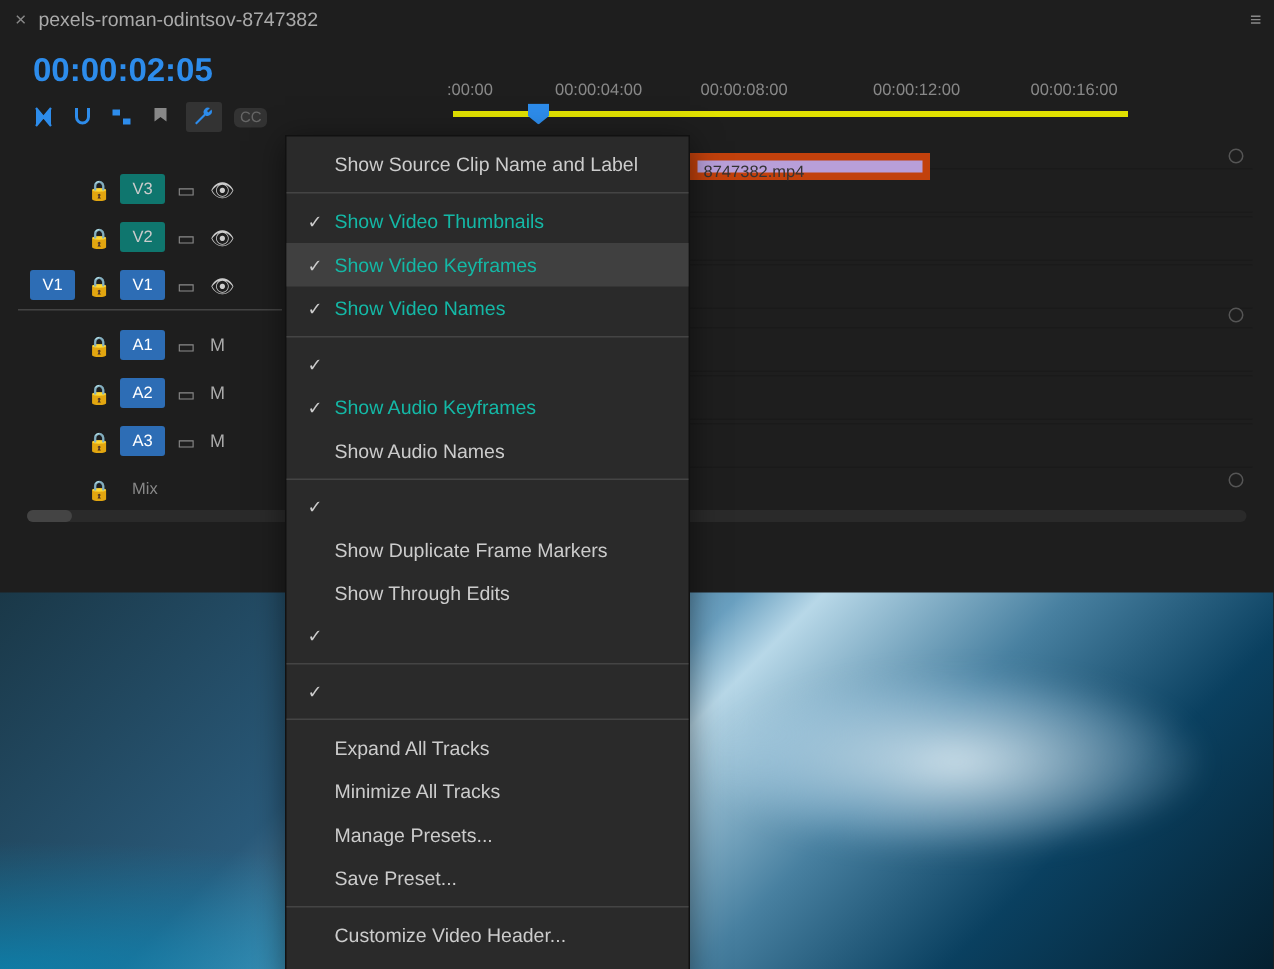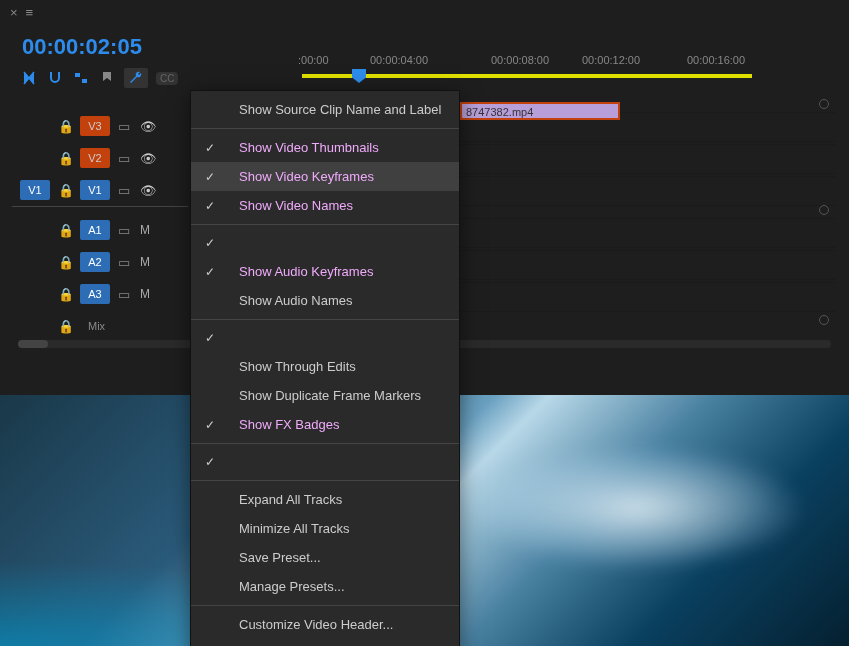--- a/index.html
+++ b/index.html
@@ -21,52 +21,53 @@
     .ruler-area { position: absolute; left: 292px; right: 12px; top: 54px; height: 26px; }
     .ruler { display: flex; position: absolute; top: 0; width: 100%; }
     .ruler-tick { position: absolute; color: #888; font-size: 11px; }
     .yellow-line { position: absolute; top: 20px; left: 10px; width: 450px; height: 4px; background: #e0e000; }
     .playhead { position: absolute; top: 15px; left: 60px; width: 14px; height: 14px; background: #2d8ceb; clip-path: polygon(0 0, 100% 0, 100% 60%, 50% 100%, 0 60%); }
     
     .tracks-area { position: relative; padding: 0 12px; }
     .track-headers { width: 176px; }
     .track-row { display: flex; align-items: center; height: 32px; gap: 8px; padding-left: 8px; }
     .lock-icon { width: 14px; color: #888; }
-    .track-label { background: #c2410c; color: #ccc; padding: 4px 8px; min-width: 30px; text-align: center; font-size: 11px; border-radius: 2px; }
+    .track-label { background: #0f766e; color: #ccc; padding: 4px 8px; min-width: 30px; text-align: center; font-size: 11px; border-radius: 2px; }
     .track-label.active { background: #2d6db5; color: #fff; }
     .track-src-label { background: #2d6db5; color: #fff; padding: 4px 8px; min-width: 30px; text-align: center; font-size: 11px; border-radius: 2px; }
     .film-icon { width: 14px; color: #888; }
     .eye-icon { width: 14px; color: #ccc; }
     .m-icon { color: #aaa; font-size: 12px; }
     
-    .clip { position: absolute; left: 460px; top: 102px; height: 18px; background: #b89fd9; border: 2px solid #c2410c; padding: 2px 4px; font-size: 11px; color: #333; width: 160px; }
+    .clip { position: absolute; left: 460px; top: 102px; height: 18px; background: #b89fd9; border: 5px solid #c2410c; padding: 2px 4px; font-size: 11px; color: #333; width: 160px; }
     
     .scroll-bar { height: 8px; background: #2a2a2a; border-radius: 4px; margin: 8px 0; position: relative; }
     .scroll-thumb { position: absolute; left: 0; width: 30px; height: 8px; background: #444; border-radius: 4px; }
     .scroll-circle { position: absolute; right: 0; width: 10px; height: 10px; border: 1px solid #555; border-radius: 50%; top: -1px; }
     
     .menu { position: absolute; left: 190px; top: 90px; width: 270px; background: #2a2a2a; border: 1px solid #111; box-shadow: 0 4px 20px rgba(0,0,0,0.5); z-index: 100; padding: 4px 0; }
     .menu-item { display: flex; align-items: center; padding: 7px 14px; cursor: pointer; color: #ccc; }
     .menu-item.highlighted { background: #404040; }
     .menu-check { width: 18px; color: #ccc; font-size: 12px; }
-    .menu-label { flex: 1; margin-left: 16px; }
-    .menu-label.active { color: #f0abfc; }
+    .menu-label { flex: 1; }
+    .menu-label.active { color: #14b8a6; }
     .menu-sep { height: 1px; background: #444; margin: 4px 0; }
     
     .preview { position: absolute; left: 0; right: 0; top: 395px; bottom: 0; z-index: 1; background: linear-gradient(135deg, #1a3848 0%, #2a5a7a 30%, #6aa0c0 45%, #b8d8e8 50%, #4880a0 65%, #0a4060 80%, #052030 100%); }
     .preview::before { content: ''; position: absolute; left: 55%; top: 20%; width: 40%; height: 50%; background: radial-gradient(ellipse, rgba(240,250,255,0.8) 0%, rgba(200,230,250,0.3) 50%, transparent 70%); filter: blur(8px); }
     .preview::after { content: ''; position: absolute; left: 0; bottom: 0; width: 60%; height: 40%; background: radial-gradient(ellipse at bottom left, rgba(0,150,200,0.6) 0%, transparent 60%); }
     
     .timeline-track { position: absolute; left: 190px; right: 14px; height: 30px; border-top: 1px solid #1a1a1a; border-bottom: 1px solid #1a1a1a; }
   </style>
 </head>
 <body>
 
 <div class="titlebar">
   <span class="close-x">×</span>
+  <span class="title">pexels-roman-odintsov-8747382</span>
   <span class="hamburger">≡</span>
 </div>
 
 <div class="timecode-row">
   <div class="timecode">00:00:02:05</div>
 </div>
 
 <div class="tools-row">
   <span class="tool-icon">
       <svg width="16" height="16" viewBox="0 0 16 16">
@@ -94,21 +95,21 @@
         <path fill="#2d8ceb" d="M13 3 a3 3 0 0 1 -4 4 l-6 6 l-1 -1 l6 -6 a3 3 0 0 1 4 -4 l-2 2 l1 1 z"></path>
       </svg>
     </span>
   <span class="cc-icon">CC</span>
 </div>
 
 <div class="ruler-area">
   <div class="ruler">
     <span class="ruler-tick" style="left:6px">:00:00</span>
     <span class="ruler-tick" style="left:78px">00:00:04:00</span>
-    <span class="ruler-tick" style="left:199px">00:00:08:00</span>
+    <span class="ruler-tick" style="left:175px">00:00:08:00</span>
     <span class="ruler-tick" style="left:290px">00:00:12:00</span>
     <span class="ruler-tick" style="left:395px">00:00:16:00</span>
   </div>
   <div class="yellow-line"></div>
   <div class="playhead"></div>
 </div>
 
 <div class="timeline-track" style="top:112px"></div>
 <div class="timeline-track" style="top:144px"></div>
 <div class="timeline-track" style="top:176px"></div>
@@ -217,51 +218,50 @@
     <div class="menu-item">
       <span class="menu-check"></span>
       <span class="menu-label">Show Audio Names</span>
     </div>
     <div class="menu-sep"></div>
     <div class="menu-item">
       <span class="menu-check">✓</span>
     </div>
     <div class="menu-item">
       <span class="menu-check"></span>
+      <span class="menu-label">Show Duplicate Frame Markers</span>
+    </div>
+    <div class="menu-item">
+      <span class="menu-check"></span>
       <span class="menu-label">Show Through Edits</span>
     </div>
     <div class="menu-item">
-      <span class="menu-check"></span>
-      <span class="menu-label">Show Duplicate Frame Markers</span>
-    </div>
-    <div class="menu-item">
-      <span class="menu-check">✓</span>
-      <span class="menu-label active">Show FX Badges</span>
+      <span class="menu-check">✓</span>
     </div>
     <div class="menu-sep"></div>
     <div class="menu-item">
       <span class="menu-check">✓</span>
     </div>
     <div class="menu-sep"></div>
     <div class="menu-item">
       <span class="menu-check"></span>
       <span class="menu-label">Expand All Tracks</span>
     </div>
     <div class="menu-item">
       <span class="menu-check"></span>
       <span class="menu-label">Minimize All Tracks</span>
     </div>
     <div class="menu-item">
       <span class="menu-check"></span>
+      <span class="menu-label">Manage Presets...</span>
+    </div>
+    <div class="menu-item">
+      <span class="menu-check"></span>
       <span class="menu-label">Save Preset...</span>
     </div>
-    <div class="menu-item">
-      <span class="menu-check"></span>
-      <span class="menu-label">Manage Presets...</span>
-    </div>
     <div class="menu-sep"></div>
     <div class="menu-item">
       <span class="menu-check"></span>
       <span class="menu-label">Customize Video Header...</span>
     </div>
     <div class="menu-item">
       <span class="menu-check"></span>
     </div>
   </div>
 

